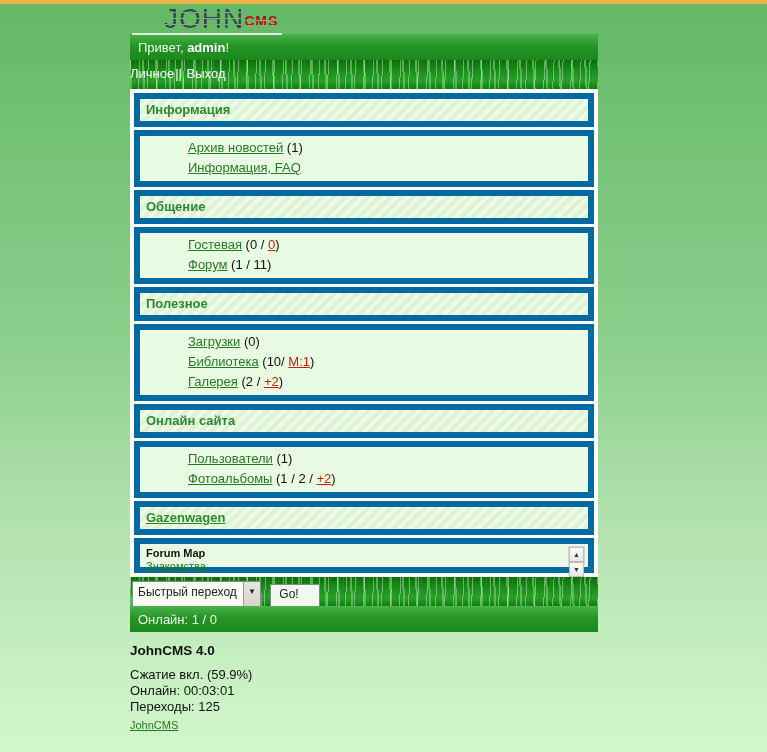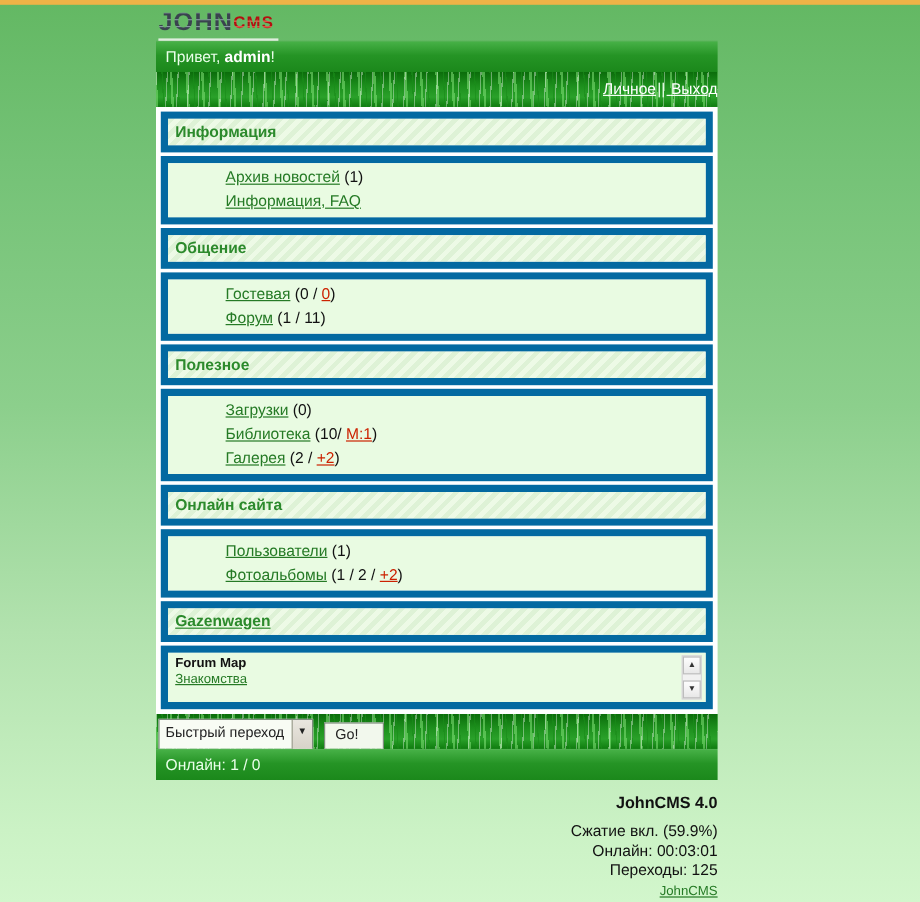--- a/index.html
+++ b/index.html
@@ -9,23 +9,23 @@
     background:linear-gradient(180deg,#63b863 0%, #74c276 18%, #8ccf8c 45%, #b2e2ae 70%, #cbf2c5 92%, #d2f6cc 100%);
     background-attachment:fixed;
   }
   .topbar { height:4px; background:#eeb347; }
   .column { width:468px; margin-left:130px; }
 
   
   .logo-strip { height:30px; padding:3px 2px 0 2px; }
   .logo { display:inline-block; border-bottom:2px solid #dfeede; padding:0 4px 1px 0; }
   .logo-john {
-    font-weight:bold; font-size:21px; letter-spacing:1px; line-height:24px;
+    font-weight:normal; font-size:28px; letter-spacing:1px; line-height:24px;
     background-image:repeating-linear-gradient(180deg,#39434e 0 3px,#93a3b0 3px 4px,#39434e 4px 6px);
-    -webkit-background-clip:text; background-clip:text; color:transparent;
+    -webkit-background-clip:text; background-clip:text; color:transparent;margin-left:32px;
   }
   .logo-cms {
     font-weight:bold; font-size:14px; letter-spacing:1px; vertical-align:2px;
     background-image:repeating-linear-gradient(180deg,#b31010 0 2px,#ff7a6a 2px 3px,#b31010 3px 5px);
     -webkit-background-clip:text; background-clip:text; color:transparent;
   }
 
   
   .greenbar {
     height:26px; padding:5px 8px 0 8px;
@@ -37,40 +37,40 @@
 
   
   .grass {
     height:29px; position:relative; overflow:hidden;
     background-color:#127d12;
     background-image:
       repeating-linear-gradient(93deg, rgba(255,255,255,.38) 0 1px, rgba(255,255,255,0) 1px 9px),
       repeating-linear-gradient(87deg, rgba(130,225,120,.55) 0 2px, rgba(0,0,0,0) 2px 6px, rgba(25,140,25,.65) 6px 7px, rgba(0,0,0,0) 7px 13px),
       linear-gradient(180deg,#0b6c0b 0%, #1d8f1d 40%, #2aa12a 72%, #0f7c0f 100%);
   }
-  .grass-nav { text-align:right; padding-top:6px; font-size:13px; color:#f4fff4;text-decoration:underline; }
+  .grass-nav { text-align:left; padding-top:6px; font-size:13px; color:#f4fff4; }
   .grass-nav a { color:#ffffff; text-decoration:none; }
   .grass-nav .sep { color:#eaffea; padding:0 1px; }
 
   
   .menubox { background:#ffffff; padding:4px; }
   .mrow { border:6px solid #0369a1; }
   .mrow + .mrow { margin-top:3px; }
   .mhead {
     padding:3px 6px 4px 6px; font-size:13px; font-weight:bold; color:#2c8a2c;
     background:repeating-linear-gradient(135deg,#def2d6 0 4px,#edfae6 4px 8px);
   }
   .mbody { background:#e9fbe2; padding:2px 6px 3px 6px; font-size:13px; color:#111; }
   .mi { line-height:20px; }
   a.g { color:#257a25;margin-left:42px; }
   a.r { color:#cc2200; }
   .mhead a { color:#2c8a2c; }
 
   
-  .scrollbox { background:#e9fbe2; padding:3px 26px 3px 6px; height:41px; position:relative; font-size:11px; }
+  .scrollbox { background:#e9fbe2; padding:3px 26px 3px 6px; height:23px; position:relative; font-size:11px; }
   .fm-title { font-weight:bold; color:#111; line-height:13px; }
   .fm-link { color:#257a25; font-size:11px; line-height:13px; }
   .vscroll {
     position:absolute; top:2px; bottom:2px; right:3px; width:17px;
     background:#f1f1f1; border:1px solid #d6d6d6;
     display:flex; flex-direction:column; justify-content:space-between;
   }
   .sbtn {
     height:15px; background:linear-gradient(180deg,#fdfdfd,#e8e8e8);
     border:1px solid #bdbdbd; font-size:7px; line-height:13px; text-align:center; color:#333;
@@ -86,21 +86,21 @@
   .select-arrow {
     width:17px; background:linear-gradient(180deg,#e9e6df,#cfcabe);
     border-left:1px solid #9a9a8a; font-size:8px; color:#222; text-align:center; line-height:19px;
   }
   .gobtn {
     display:inline-block; height:32px; margin-left:5px; padding:2px 20px 0 8px; vertical-align:middle;
     background:#f2f8ed; border:1px solid #7d8d7d; font-size:12px; color:#222;
   }
 
   
-  .footer { text-align:right; padding-top:11px; color:#111; }
+  .footer { text-align:left; padding-top:11px; color:#111; }
   .f-title { font-size:13.5px; font-weight:bold; margin-bottom:9px; }
   .f-line { font-size:13px; line-height:16px; }
   .f-link { font-size:11px; color:#257a25; display:inline-block; margin-top:2px; }
 </style>
 </head>
 <body>
 
 <div class="topbar"></div>
 
 <div class="column">

